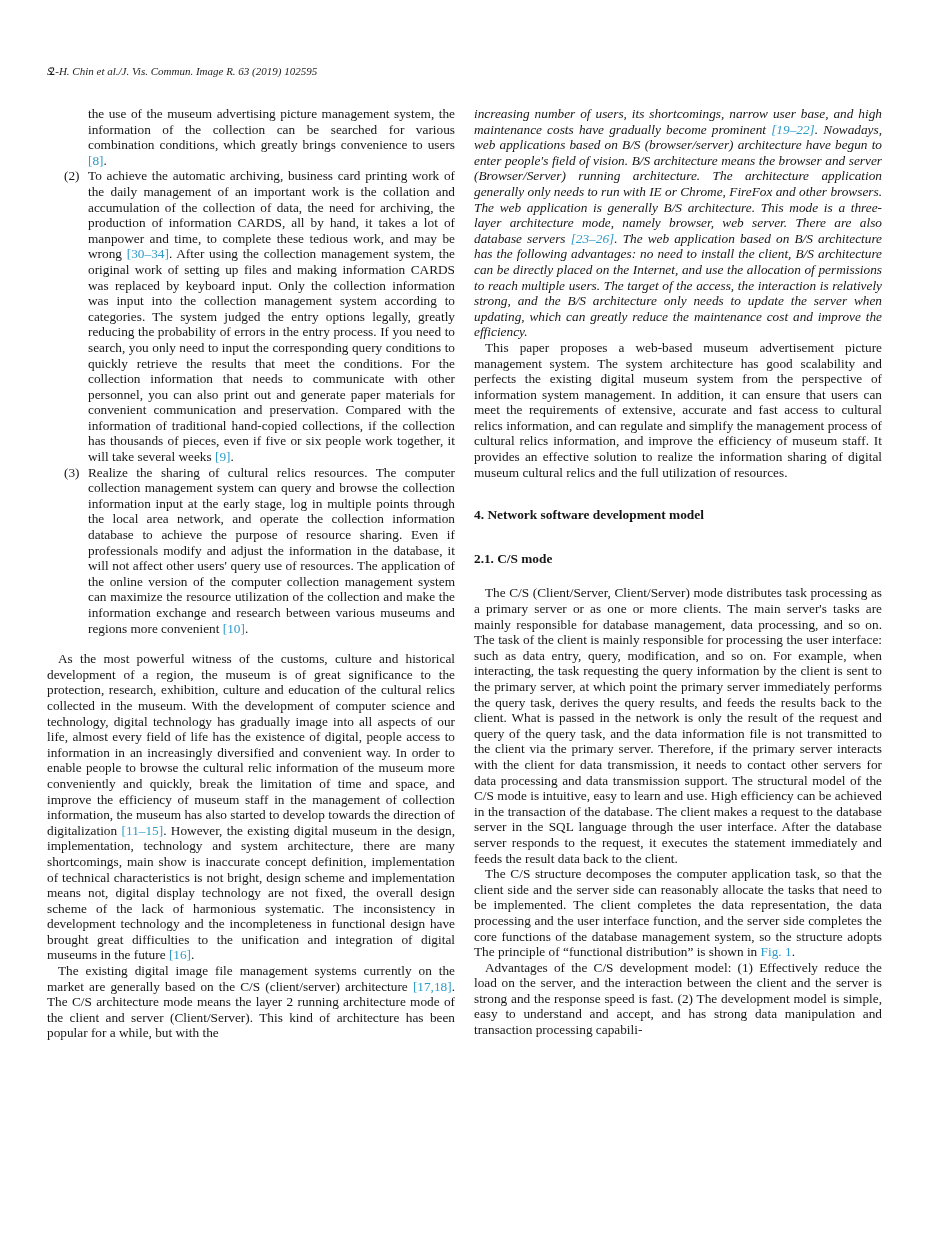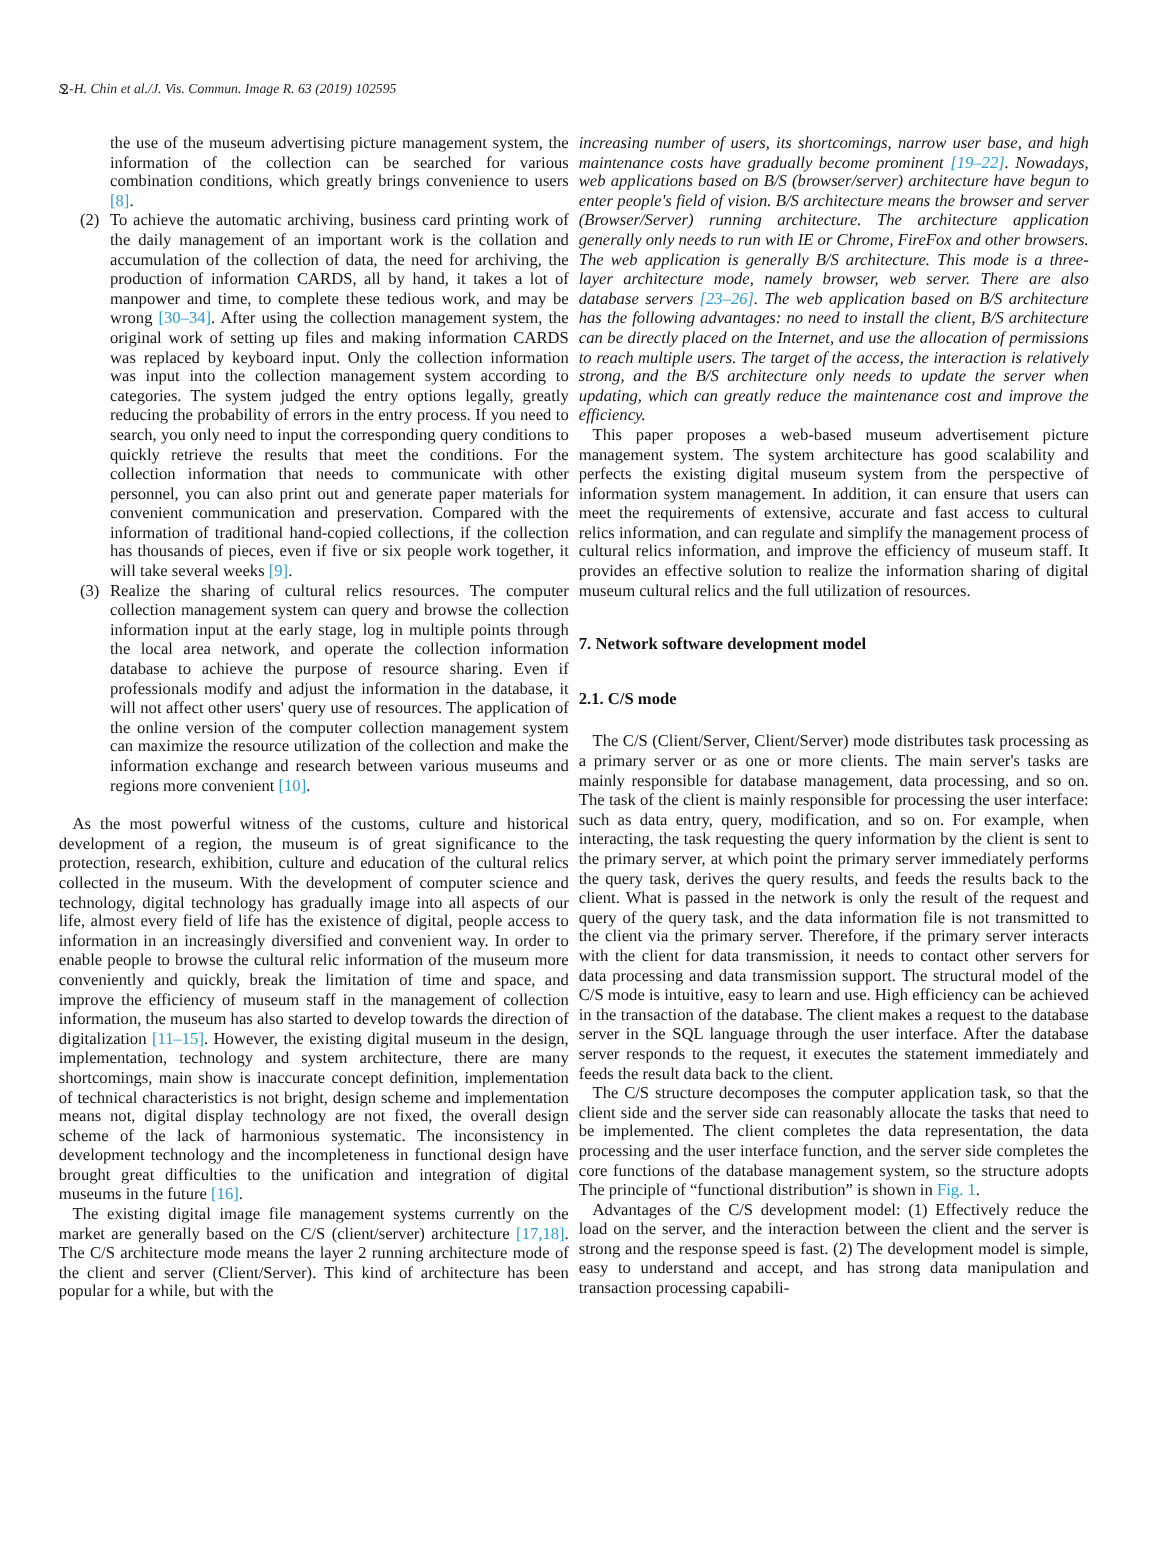--- a/index.html
+++ b/index.html
@@ -27,21 +27,21 @@
   .running-head {
     position: absolute;
     left: 0; right: 0; top: 1px;
     text-align: left;
     font-style: italic;
     font-size: 11px;
     color: #222;
   }
   .columns {
     display: flex;
-    gap: 8px;
+    gap: 19px;
     margin-top: 24px;
   }
   .col {
     flex: none;
     width: 408px;
     font-size: 13.3px;
     line-height: 15.6px;
     text-align: justify;
   }
   .cont-block { margin-left: 41px; }
@@ -98,21 +98,21 @@
       </div>
 
       <p class="para gap-above"><span>As the most powerful witness of the customs, culture and historical development of a region, the museum is of great significance to the protection, research, exhibition, culture and education of the cultural relics collected in the museum. With the development of computer science and technology, digital technology has gradually image into all aspects of our life, almost every field of life has the existence of digital, people access to information in an increasingly diversified and convenient way. In order to enable people to browse the cultural relic information of the museum more conveniently and quickly, break the limitation of time and space, and improve the efficiency of museum staff in the management of collection information, the museum has also started to develop towards the direction of digitalization </span><span class="cite">[11–15]</span><span>. However, the existing digital museum in the design, implementation, technology and system architecture, there are many shortcomings, main show is inaccurate concept definition, implementation of technical characteristics is not bright, design scheme and implementation means not, digital display technology are not fixed, the overall design scheme of the lack of harmonious systematic. The inconsistency in development technology and the incompleteness in functional design have brought great difficulties to the unification and integration of digital museums in the future </span><span class="cite">[16]</span><span>.</span></p>
       <p class="para"><span>The existing digital image file management systems currently on the market are generally based on the C/S (client/server) architecture </span><span class="cite">[17,18]</span><span>. The C/S architecture mode means the layer 2 running architecture mode of the client and server (Client/Server). This kind of architecture has been popular for a while, but with the</span></p>
     </div>
 
     <div class="col">
       <p class="para-first"><span>increasing number of users, its shortcomings, narrow user base, and high maintenance costs have gradually become prominent </span><span class="cite">[19–22]</span><span>. Nowadays, web applications based on B/S (browser/server) architecture have begun to enter people's field of vision. B/S architecture means the browser and server (Browser/Server) running architecture. The architecture application generally only needs to run with IE or Chrome, FireFox and other browsers. The web application is generally B/S architecture. This mode is a three-layer architecture mode, namely browser, web server. There are also database servers </span><span class="cite">[23–26]</span><span>. The web application based on B/S architecture has the following advantages: no need to install the client, B/S architecture can be directly placed on the Internet, and use the allocation of permissions to reach multiple users. The target of the access, the interaction is relatively strong, and the B/S architecture only needs to update the server when updating, which can greatly reduce the maintenance cost and improve the efficiency.</span></p>
       <p class="para"><span>This paper proposes a web-based museum advertisement picture management system. The system architecture has good scalability and perfects the existing digital museum system from the perspective of information system management. In addition, it can ensure that users can meet the requirements of extensive, accurate and fast access to cultural relics information, and can regulate and simplify the management process of cultural relics information, and improve the efficiency of museum staff. It provides an effective solution to realize the information sharing of digital museum cultural relics and the full utilization of resources.</span></p>
 
-      <h2 class="section-heading">7. Network software development model</h2>
+      <h2 class="section-heading">4. Network software development model</h2>
       <h3 class="subsection-heading">2.1. C/S mode</h3>
 
       <p class="para"><span>The C/S (Client/Server, Client/Server) mode distributes task processing as a primary server or as one or more clients. The main server's tasks are mainly responsible for database management, data processing, and so on. The task of the client is mainly responsible for processing the user interface: such as data entry, query, modification, and so on. For example, when interacting, the task requesting the query information by the client is sent to the primary server, at which point the primary server immediately performs the query task, derives the query results, and feeds the results back to the client. What is passed in the network is only the result of the request and query of the query task, and the data information file is not transmitted to the client via the primary server. Therefore, if the primary server interacts with the client for data transmission, it needs to contact other servers for data processing and data transmission support. The structural model of the C/S mode is intuitive, easy to learn and use. High efficiency can be achieved in the transaction of the database. The client makes a request to the database server in the SQL language through the user interface. After the database server responds to the request, it executes the statement immediately and feeds the result data back to the client.</span></p>
       <p class="para"><span>The C/S structure decomposes the computer application task, so that the client side and the server side can reasonably allocate the tasks that need to be implemented. The client completes the data representation, the data processing and the user interface function, and the server side completes the core functions of the database management system, so the structure adopts The principle of “functional distribution” is shown in </span><span class="cite">Fig. 1</span><span>.</span></p>
       <p class="para"><span>Advantages of the C/S development model: (1) Effectively reduce the load on the server, and the interaction between the client and the server is strong and the response speed is fast. (2) The development model is simple, easy to understand and accept, and has strong data manipulation and transaction processing capabili-</span></p>
     </div>
 
   </div>
 </div>
 

